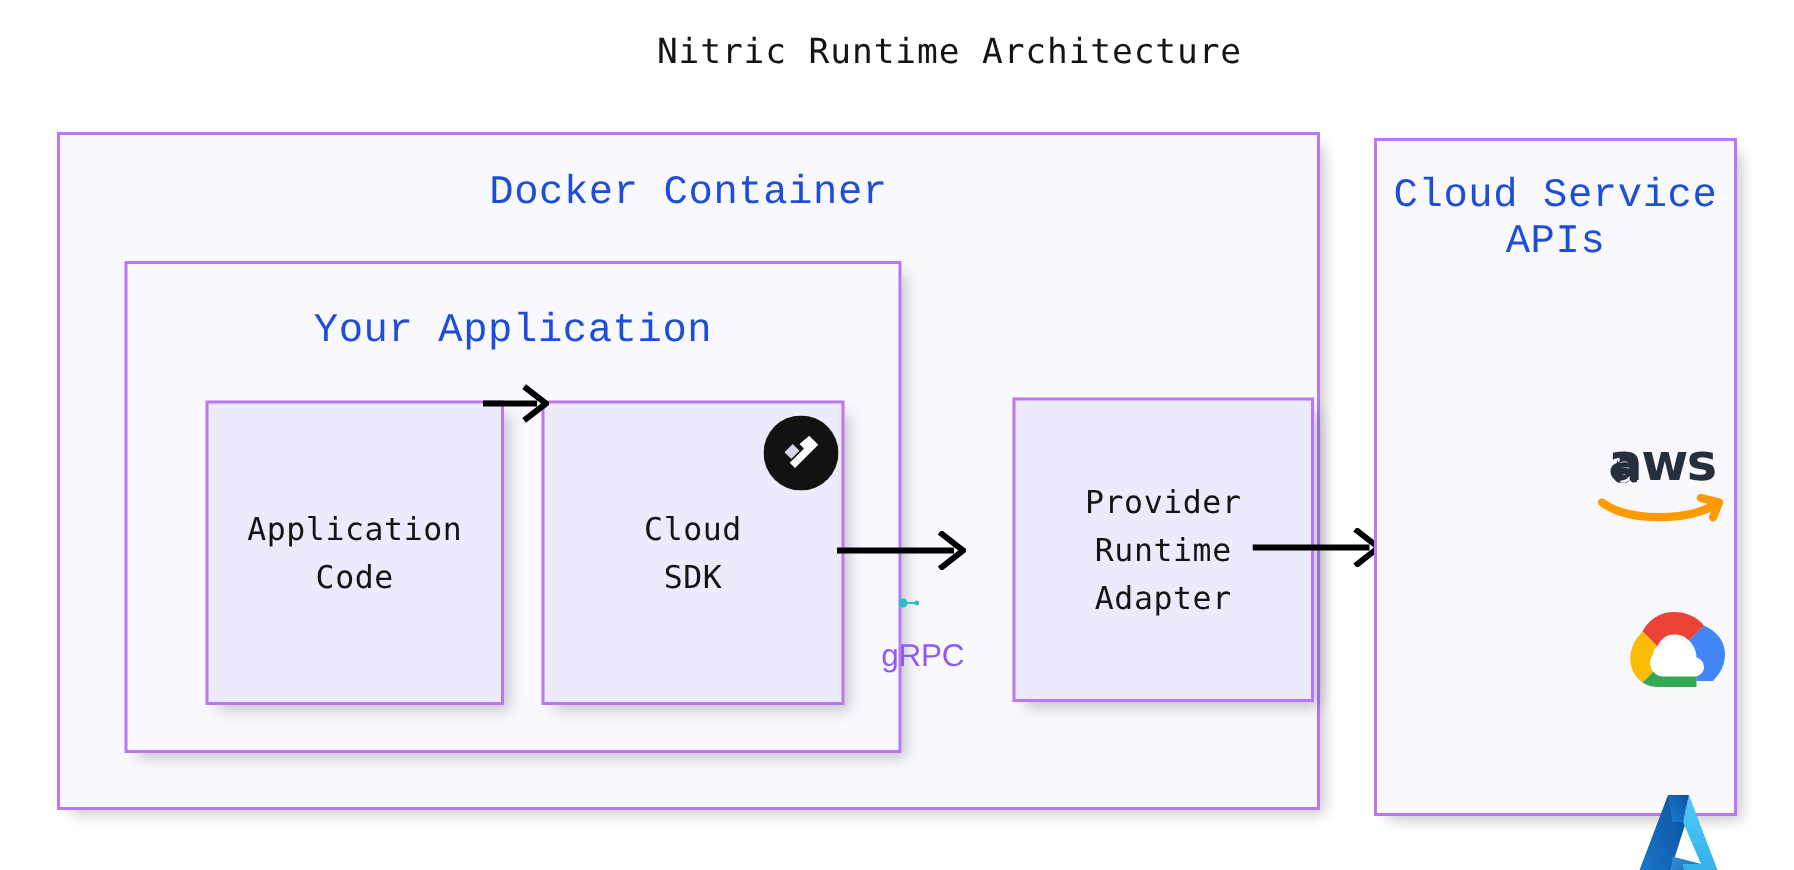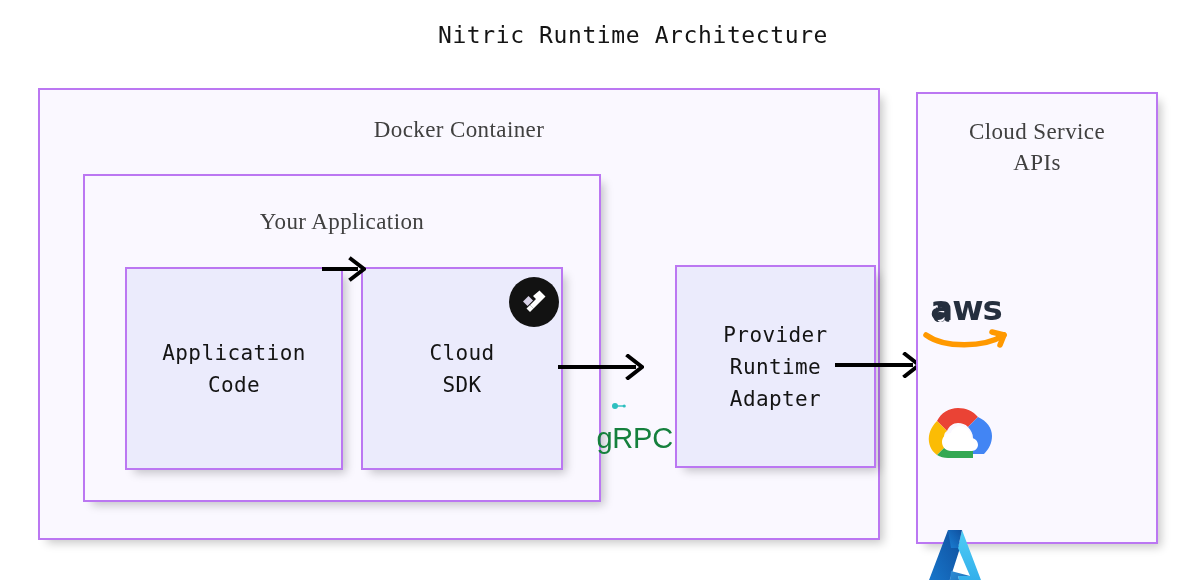--- a/index.html
+++ b/index.html
@@ -39,25 +39,25 @@
     box-shadow: 6px 6px 9px -3px rgba(0,0,0,0.22);
   }
   .box.leaf {
     background: #ebebfc;
   }
   .box-label {
     position: absolute;
     left: 0;
     width: 100%;
     text-align: center;
-    font-family: Liberation Serif, serif;
-    font-size: 23px;
+    font-family: Liberation Mono, monospace;
+    font-size: 27px;
     line-height: 31px;
     letter-spacing: 0.4px;
-    color: #404040;
+    color: #1d4ed8;
     white-space: pre-line;
   }
   .centered-label {
     position: absolute;
     left: 0;
     top: 50%;
     transform: translateY(-50%);
     width: 100%;
     text-align: center;
     font-family: "DejaVu Sans Mono", "Liberation Mono", monospace;
@@ -85,23 +85,23 @@
   }
   #arrow-code-to-sdk     { left: 318px; top: 352px; width: 44px; }
   #arrow-adapter-to-cloud{ left: 835px; top: 352px; width: 86px; }
 
   
   #grpc-label {
     position: absolute;
     left: 563px;
     top: 371px;
     font-family: "Liberation Sans", "DejaVu Sans", sans-serif;
-    font-size: 29px;
+    font-size: 21px;
     line-height: 26px;
-    color: #15803d;
+    color: #8b5cf6;
     letter-spacing: -0.2px;
     white-space: pre;
   }
   #grpc-dot {
     position: absolute;
     left: 0px;
     top: -9px;
     width: 14px;
     height: 12px;
   }
@@ -113,41 +113,41 @@
     top: 8px;
     width: 50px;
     height: 50px;
   }
 
   
   .provider-logo {
     position: absolute;
     left: 0;
     width: 100%;
-    text-align: left;
+    text-align: right;
   }
   #aws-logo   { top: 196px; height: 62px; }
   #gcp-logo   { top: 310px; height: 72px; }
   #azure-logo { top: 432px; height: 76px; }
   .provider-logo svg { display: inline-block; vertical-align: middle; }
 </style>
 </head>
 <body>
 
 <div id="diagram-title">Nitric Runtime Architecture</div>
 
 <div class="box" id="docker-container-box">
 
   <div class="box-label" id="docker-container-label">Docker Container</div>
 
   <div class="box" id="your-application-box" style="left:43px; top:84px;">
 
     <div class="box-label" id="your-application-label">Your Application</div>
 
-    <div class="box leaf" style="left:40px; top:91px; width:218px; height:203px;padding-left:40px;">
+    <div class="box leaf" style="left:52px; top:91px; width:199px; height:203px;padding-left:40px;">
       <div class="centered-label">Application
 Code</div>
     </div>
 
     <div class="box leaf" style="left:276px; top:91px; width:202px; height:203px;">
       <div class="centered-label">Cloud
 SDK</div>
 
       <span id="nitric-logo">
         <svg width="50" height="50" viewBox="0 0 50 50">

